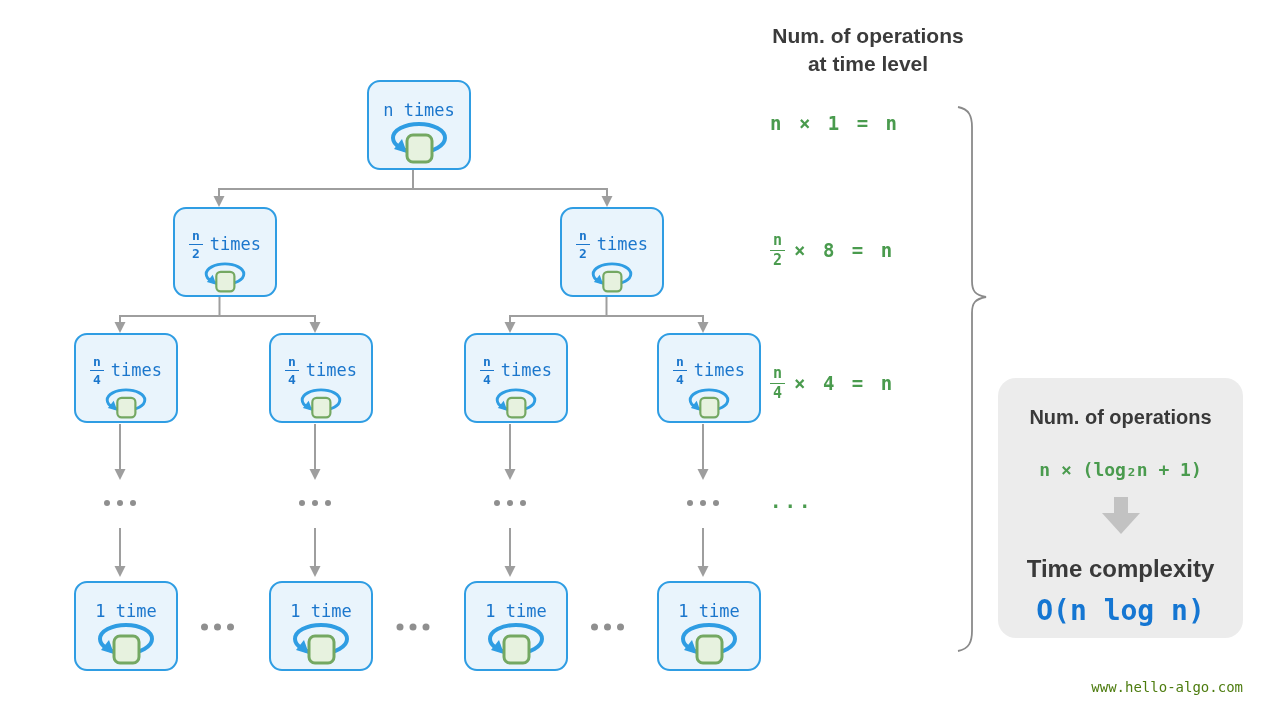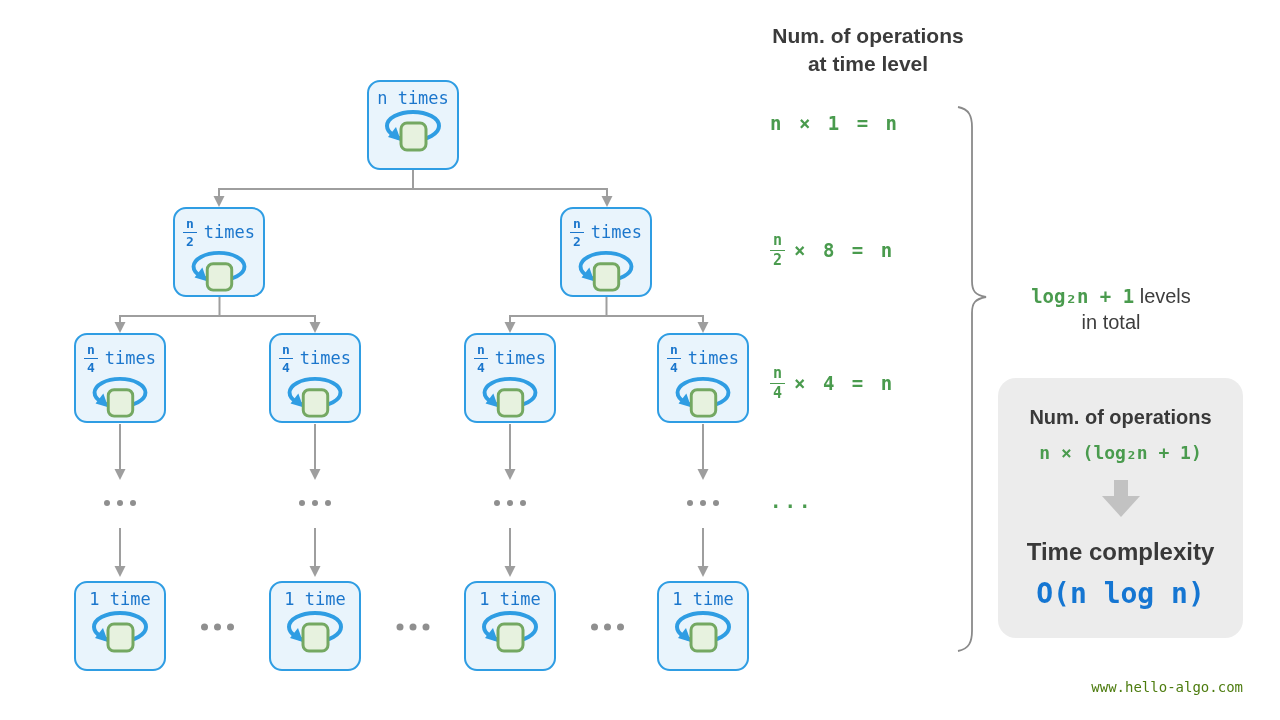--- a/index.html
+++ b/index.html
@@ -1,23 +1,23 @@
 <!DOCTYPE html>
 <html><head>
 <meta charset="utf-8">
 <style>
   html,body{margin:0;padding:0;background:#fff;}
   .canvas{position:relative;width:1280px;height:720px;background:#ffffff;overflow:hidden;
           font-family:"Liberation Sans",sans-serif;}
   .layer{position:absolute;left:0;top:0;}
 
   
-  .node{position:absolute;width:92px;height:90px;box-sizing:border-box;
+  .node{position:absolute;width:104px;height:90px;box-sizing:border-box;
         background:#e9f4fc;border:2.5px solid #2f9de3;border-radius:13px;
-        display:flex;flex-direction:column;align-items:center;padding-top:8px;}
+        display:flex;flex-direction:column;align-items:center;padding-top:20px;}
   .node-label{color:#1b76cc;font-family:"DejaVu Sans Mono",monospace;font-size:17px;
         font-weight:500;display:flex;align-items:center;gap:7px;line-height:1;}
   .frac{display:inline-flex;flex-direction:column;align-items:center;line-height:1;font-size:13px;font-weight:bold;}
   .frac .num{border-bottom:1.6px solid currentColor;padding:0 3px 2px;}
   .frac .den{padding-top:2px;}
   .loop{margin-top:1px;}
 
   
   .formula{position:absolute;left:770px;width:196px;text-align:center;
         color:#4a9b4e;font-family:"DejaVu Sans Mono",monospace;font-weight:bold;
@@ -30,21 +30,21 @@
   
   .brace-label{position:absolute;left:1005px;top:283px;width:212px;text-align:center;
         color:#3d3d3d;font-size:20px;line-height:1.3;}
   .green-mono{color:#4a9b4e;font-family:"DejaVu Sans Mono",monospace;font-weight:bold;font-size:19px;}
 
   
   .panel{position:absolute;left:998px;top:378px;width:245px;height:260px;box-sizing:border-box;
         background:#ececec;border-radius:18px;display:flex;flex-direction:column;align-items:center;
         padding-top:28px;}
   .panel-title{color:#393939;font-size:20px;font-weight:bold;}
-  .panel-formula{margin-top:13px;color:#4a9b4e;font-family:"DejaVu Sans Mono",monospace;
+  .panel-formula{margin-top:30px;color:#4a9b4e;font-family:"DejaVu Sans Mono",monospace;
         font-weight:bold;font-size:18px;}
   .block-arrow{margin-top:17px;}
   .block-arrow .stem{width:14px;height:16px;background:#c2c2c2;margin:0 auto;}
   .block-arrow .head{width:0;height:0;border-left:19px solid transparent;
         border-right:19px solid transparent;border-top:21px solid #c2c2c2;margin:0 auto;}
   .panel-subtitle{margin-top:21px;color:#393939;font-size:24px;font-weight:bold;}
   .panel-complexity{margin-top:11px;color:#1576d2;font-family:"DejaVu Sans Mono",monospace;
         font-weight:bold;font-size:28px;}
 
   .watermark{position:absolute;right:37px;top:679px;color:#4d7c0f;
@@ -271,26 +271,20 @@
     <span class="frac">
         <span class="num">n</span>
         <span class="den">4</span>
       </span>
     <span>× 4 = n</span>
   </div>
   <div class="formula dots-formula" style="top:490px;">
     <span>...</span>
   </div>
 
-  <div class="brace-label">
-    <div>
-      <span class="green-mono">log₂n + 1</span><span> levels</span>
-    </div>
-    <div>in total</div>
-  </div>
 
   <div class="panel">
     <div class="panel-title">Num. of operations</div>
     <div class="panel-formula">n × (log₂n + 1)</div>
     <div class="block-arrow">
       <div class="stem"></div>
       <div class="head"></div>
     </div>
     <div class="panel-subtitle">Time complexity</div>
     <div class="panel-complexity">O(n log n)</div>

